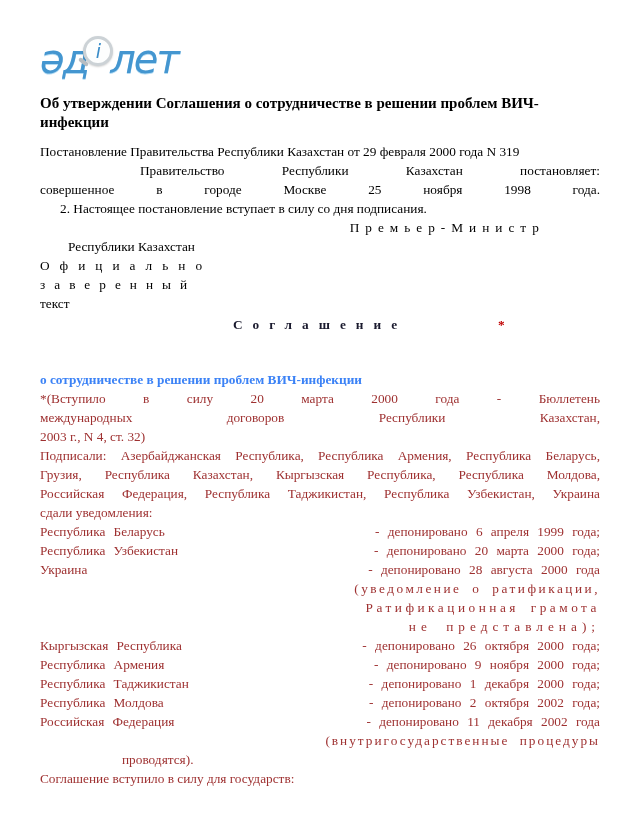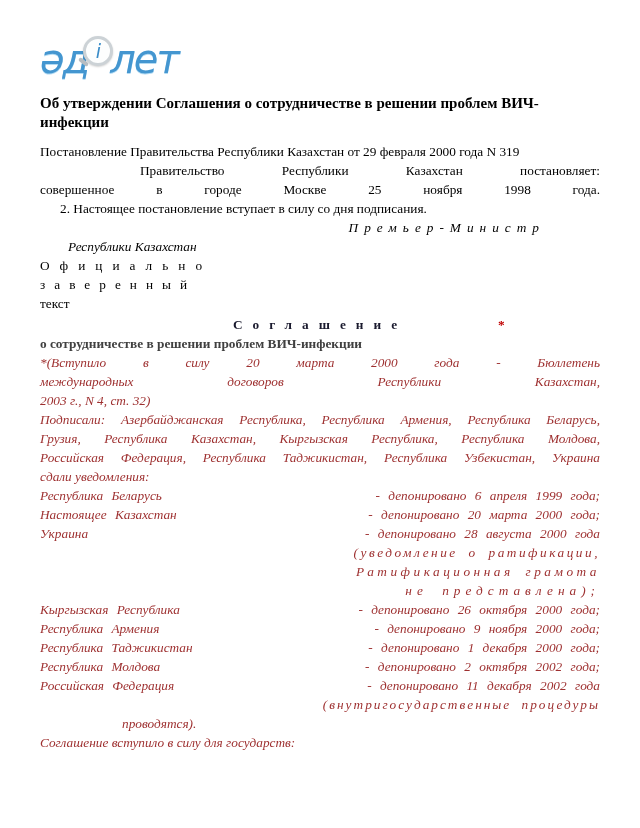--- a/index.html
+++ b/index.html
@@ -26,26 +26,26 @@
     box-shadow:0 1px 2px rgba(0,0,0,.18);
   }
   .magnifier-letter{font-size:19px;color:#3a8cc8;font-style:italic;line-height:1;}
   .magnifier-handle{
     position:absolute;width:11px;height:4px;background:#b7bdc2;border-radius:2px;
     transform:rotate(38deg);left:-8px;bottom:-1px;
   }
   
   .line{line-height:19px;min-height:19px;}
   .bold{font-weight:bold;}
-  .it{font-style:italic;}
+  .it{}
   .red{color:#9e3030;}
   .j{text-align:justify;text-align-last:justify;}
   .right{text-align:right;}
   .title{font-size:15px;font-weight:bold;margin:12px 0 10px 0;line-height:19px;color:#000;}
-  .heading-navy{color:#404040;}
+  .heading-navy{color:#3b82f6;margin-top:36px;}
   .dep{display:flex;justify-content:space-between;}
   .dep .country{word-spacing:5px;}
   .dep .info{word-spacing:5px;text-align:right;}
   .agr-title{position:relative;text-align:center;font-weight:bold;letter-spacing:10px;color:#1a1a2e;}
   .agr-asterisk{position:absolute;left:458px;top:0;color:#c00000;letter-spacing:0;font-weight:bold;}
 </style>
 </head>
 <body>
 
 <div class="page">
@@ -86,21 +86,21 @@
     <div class="line it red j">Подписали: Азербайджанская Республика, Республика Армения, Республика Беларусь,</div>
     <div class="line it red j">Грузия, Республика Казахстан, Кыргызская Республика, Республика Молдова,</div>
     <div class="line it red j">Российская Федерация, Республика Таджикистан, Республика Узбекистан, Украина</div>
     <div class="line it red">сдали уведомления:</div>
 
     <div class="line it red dep">
       <span class="country">Республика Беларусь</span>
       <span class="info">- депонировано 6 апреля 1999 года;</span>
     </div>
     <div class="line it red dep">
-      <span class="country">Настоящее Казахстан</span>
+      <span class="country">Республика Узбекистан</span>
       <span class="info">- депонировано 20 марта 2000 года;</span>
     </div>
     <div class="line it red dep">
       <span class="country">Украина</span>
       <span class="info">- депонировано 28 августа 2000 года</span>
     </div>
 
     <div class="line it red right" style="letter-spacing:2.5px;word-spacing:5px;">(уведомление о ратификации,</div>
     <div class="line it red right" style="letter-spacing:3.5px;word-spacing:5px;">Ратификационная грамота</div>
     <div class="line it red right" style="letter-spacing:5px;word-spacing:6px;">не представлена);</div>

